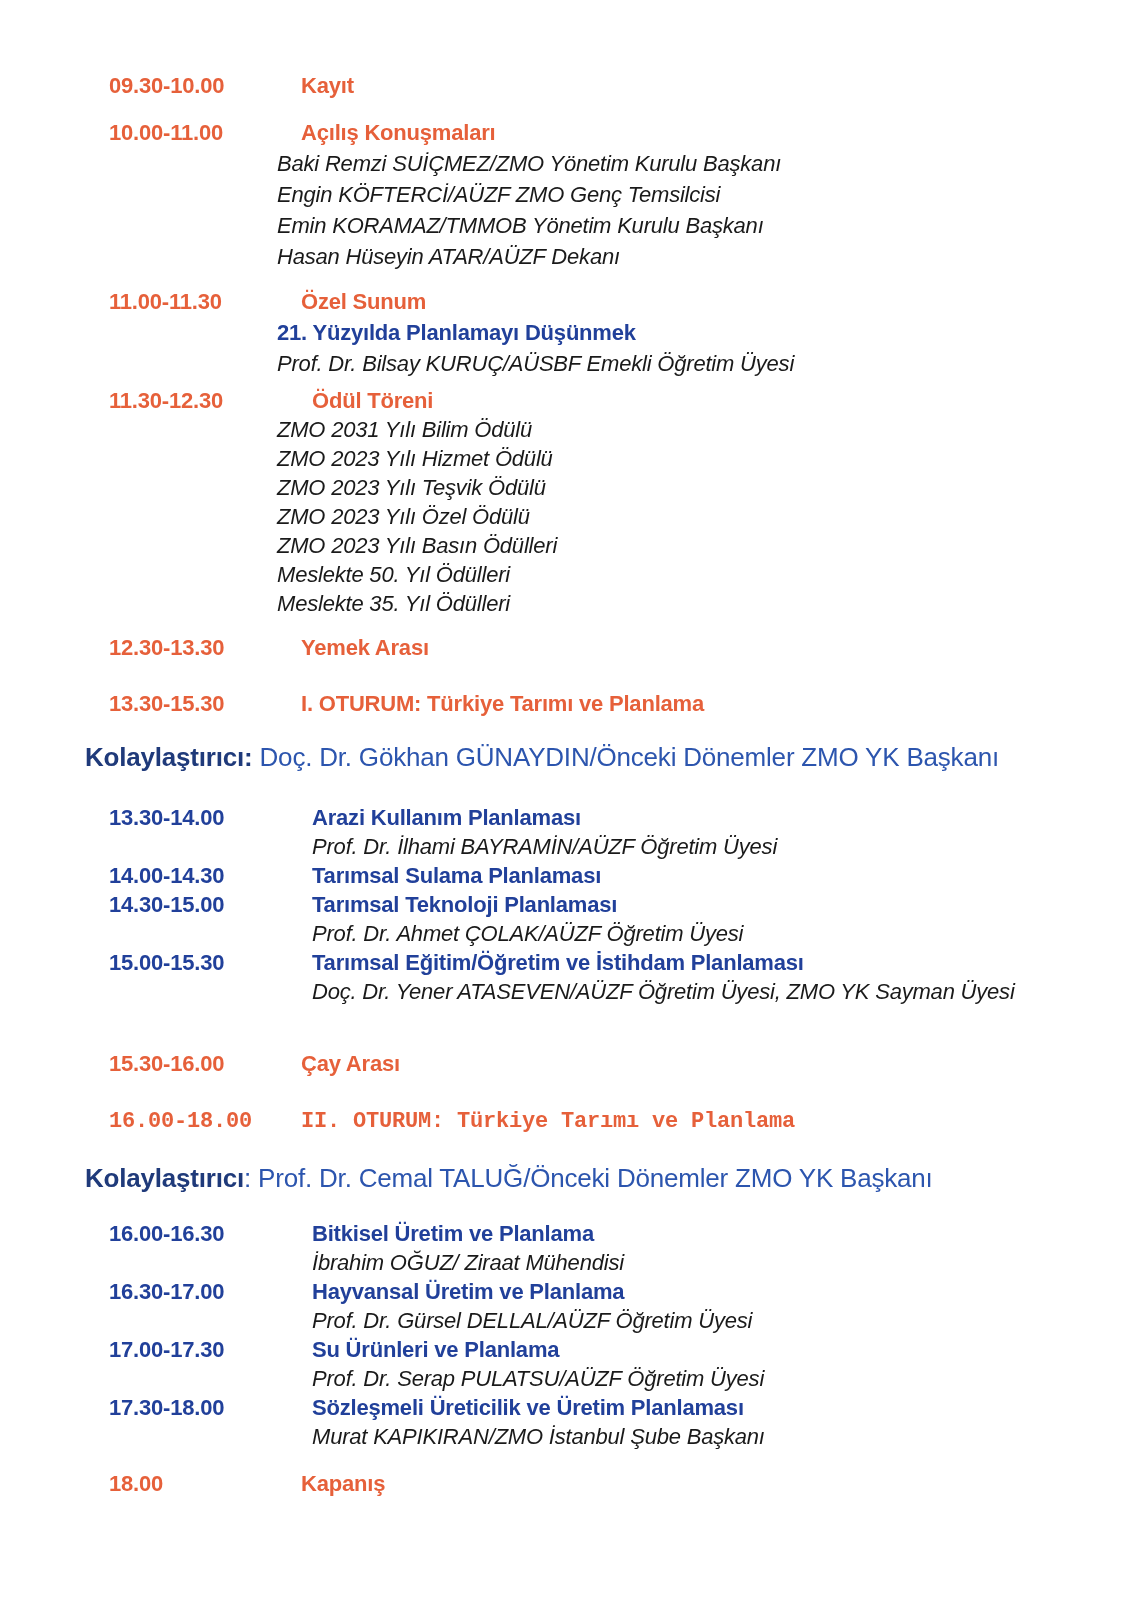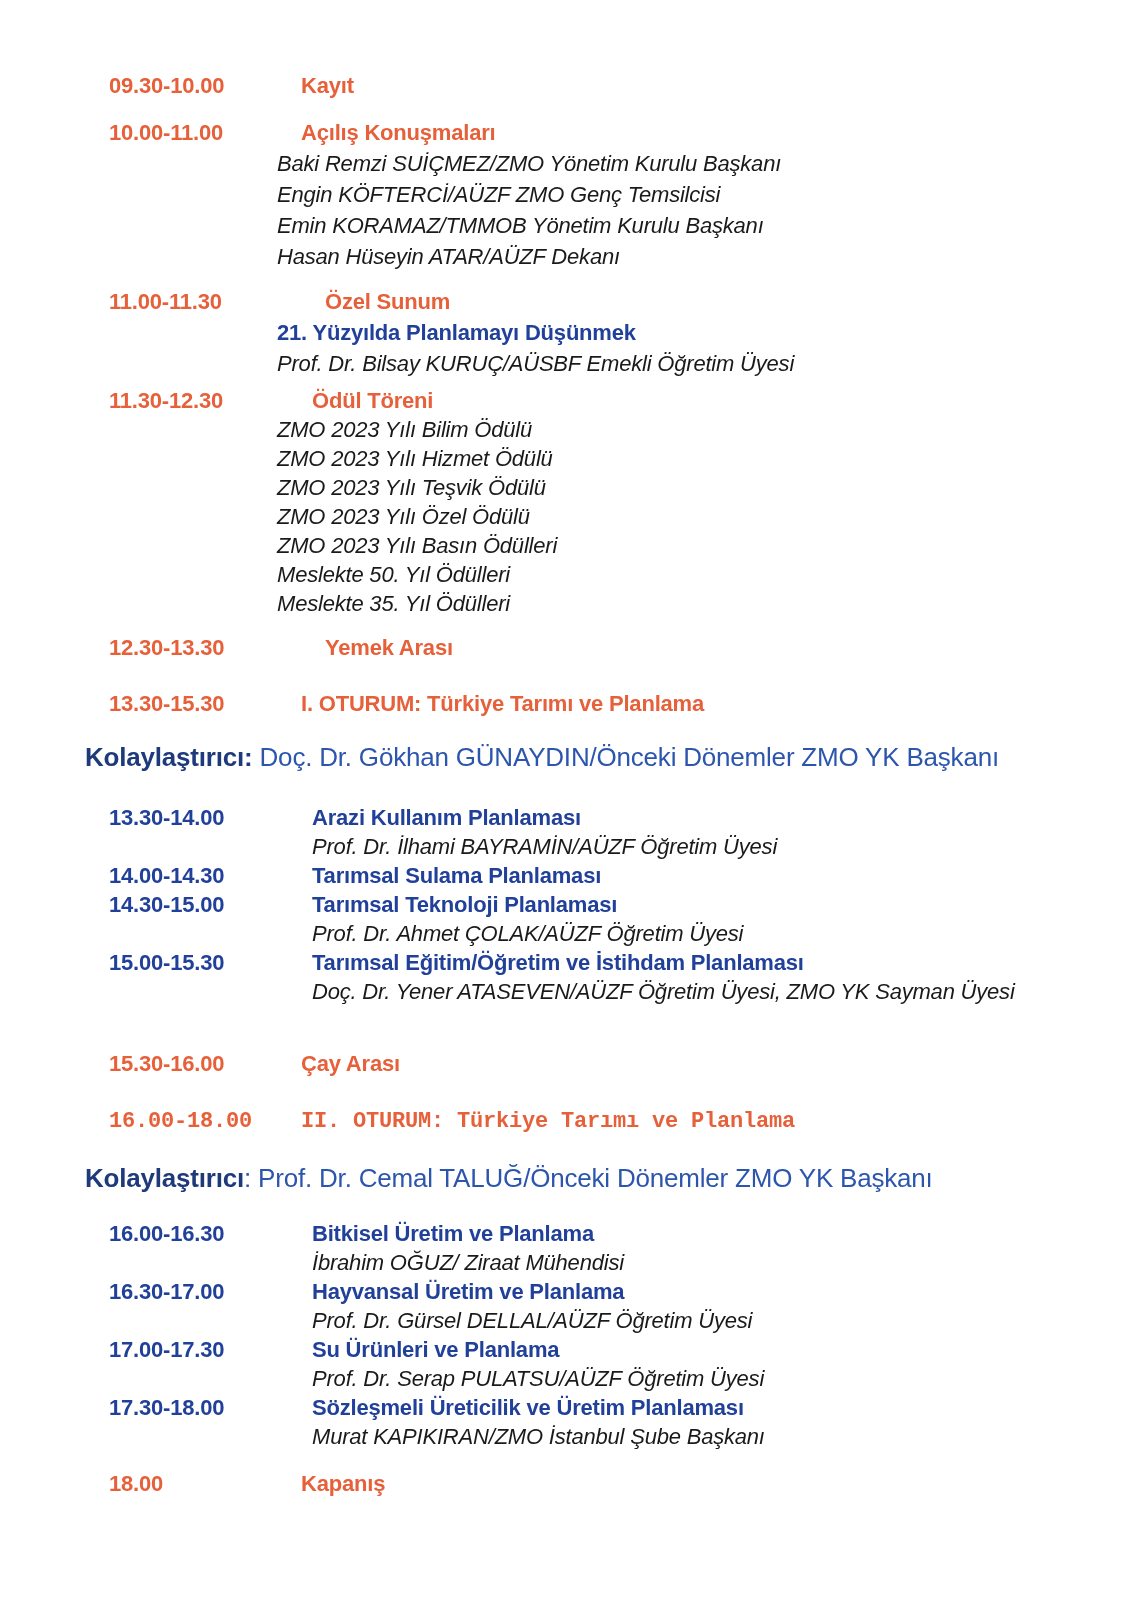--- a/index.html
+++ b/index.html
@@ -41,21 +41,21 @@
   }
   .fac-label {
     font-weight: 700;
     color: #1F3A7A;
   }
   .fac-text {
     font-weight: 400;
     color: #2C55AE;
   }
   .mt7  { margin-top: 7px; }
-  .mt14 { margin-top: 14px; gap: 24px; }
+  .mt14 { margin-top: 14px; }
   .mt16 { margin-top: 16px; }
   .mt17 { margin-top: 17px; }
   .mt23 { margin-top: 23px; }
   .mt25 { margin-top: 25px; }
   .mt26 { margin-top: 26px; }
   .mt27 { margin-top: 27px; font-family: Liberation Mono, monospace; }
   .mt30 { margin-top: 30px; }
   .mt42 { margin-top: 42px; }
 </style>
 </head>
@@ -86,21 +86,21 @@
   <div class="indent lh31">
     <div class="title navy">21. Yüzyılda Planlamayı Düşünmek</div>
     <div class="speaker">Prof. Dr. Bilsay KURUÇ/AÜSBF Emekli Öğretim Üyesi</div>
   </div>
 
   <div class="row orange lh29 mt7">
     <span class="time">11.30-12.30</span>
     <span class="title">Ödül Töreni</span>
   </div>
   <div class="indent lh29">
-    <div class="speaker">ZMO 2023 Yılı Bilim Ödülü</div>
+    <div class="speaker">ZMO 2031 Yılı Bilim Ödülü</div>
     <div class="speaker">ZMO 2023 Yılı Hizmet Ödülü</div>
     <div class="speaker">ZMO 2023 Yılı Teşvik Ödülü</div>
     <div class="speaker">ZMO 2023 Yılı Özel Ödülü</div>
     <div class="speaker">ZMO 2023 Yılı Basın Ödülleri</div>
     <div class="speaker">Meslekte 50. Yıl Ödülleri</div>
     <div class="speaker">Meslekte 35. Yıl Ödülleri</div>
   </div>
 
   <div class="row orange lh31 mt14">
     <span class="time">12.30-13.30</span>

